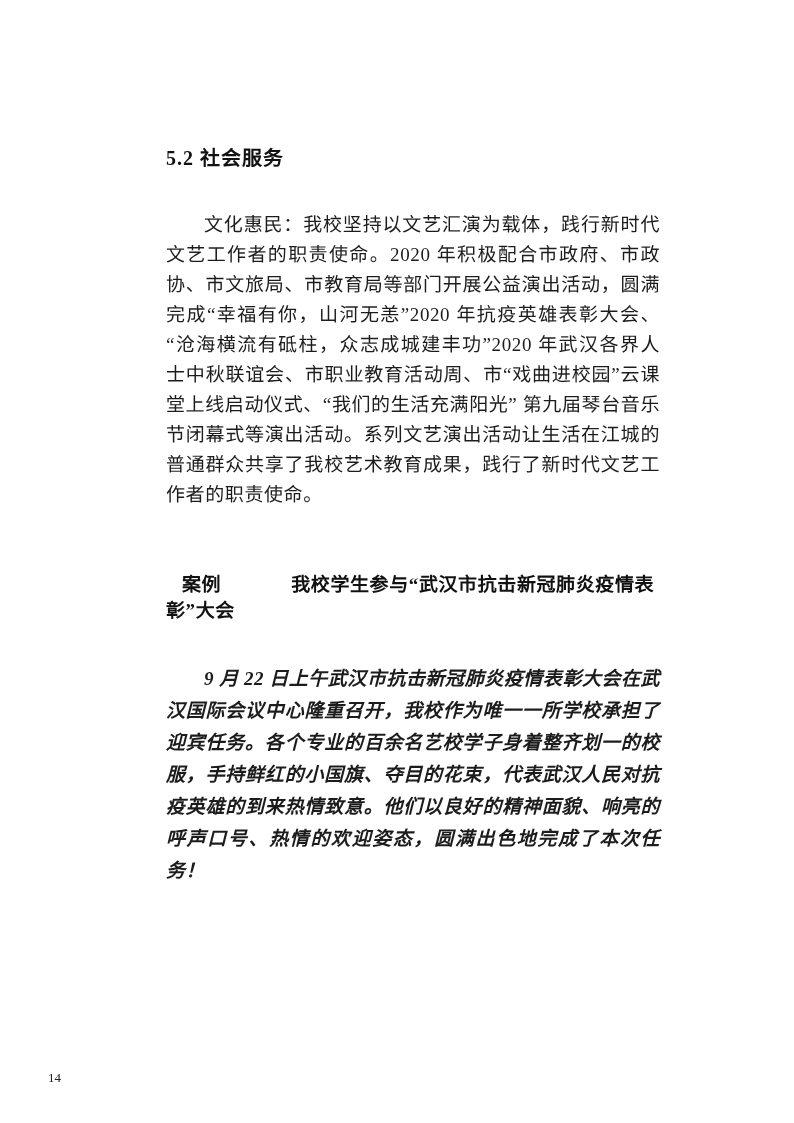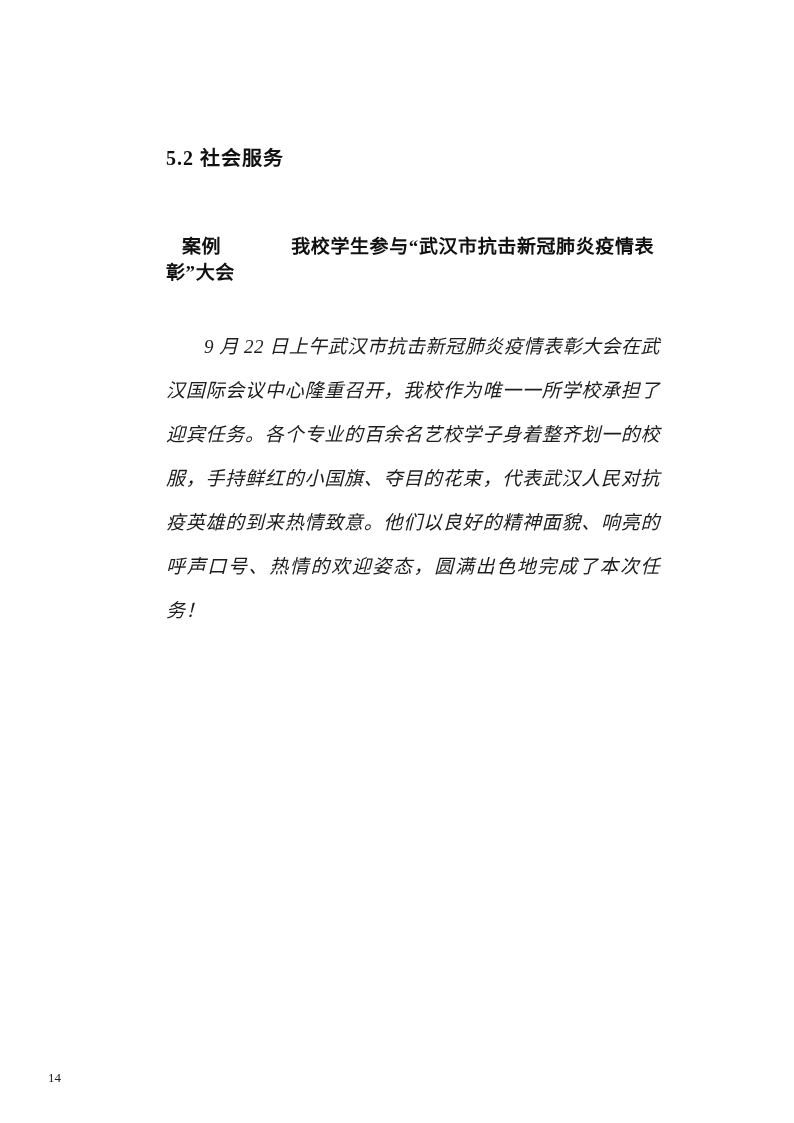--- a/index.html
+++ b/index.html
@@ -48,45 +48,47 @@
     letter-spacing: 0.6px;
   }
   .case-heading .case-title {
     margin-left: 2em;
     text-align: right;
   }
   .case-body {
     margin-top: 7px;
     font-size: 19px;
     font-style: italic;
-    line-height: 44px;
+    line-height: 32px;
     letter-spacing: 0.4px;
     text-align: justify;
     text-indent: 2em;
     color: #1c1c1c;
+    font-weight: bold;
   }
   .footer {
     position: absolute;
     top: 1036px;
     left: 0;
     width: 794px;
   }
   .page-number {
     font-size: 13px;
     color: #222222;
     font-family: "Liberation Serif", "DejaVu Serif", serif;
   }
 </style>
 </head>
 <body>
 
 <div class="page">
   <div class="content">
     <h2 class="section-heading">5.2 社会服务</h2>
 
+    <p class="body-para">文化惠民：我校坚持以文艺汇演为载体，践行新时代文艺工作者的职责使命。2020 年积极配合市政府、市政协、市文旅局、市教育局等部门开展公益演出活动，圆满完成“幸福有你，山河无恙”2020 年抗疫英雄表彰大会、“沧海横流有砥柱，众志成城建丰功”2020 年武汉各界人士中秋联谊会、市职业教育活动周、市“戏曲进校园”云课堂上线启动仪式、“我们的生活充满阳光” 第九届琴台音乐节闭幕式等演出活动。系列文艺演出活动让生活在江城的普通群众共享了我校艺术教育成果，践行了新时代文艺工作者的职责使命。</p>
 
 
     <p class="case-heading">
       <span class="case-label">案例</span><span class="case-title">我校学生参与“武汉市抗击新冠肺炎疫情表彰”大会</span>
     </p>
 
     <p class="case-body">9 月 22 日上午武汉市抗击新冠肺炎疫情表彰大会在武汉国际会议中心隆重召开，我校作为唯一一所学校承担了迎宾任务。各个专业的百余名艺校学子身着整齐划一的校服，手持鲜红的小国旗、夺目的花束，代表武汉人民对抗疫英雄的到来热情致意。他们以良好的精神面貌、响亮的呼声口号、热情的欢迎姿态，圆满出色地完成了本次任务！</p>
   </div>
 
   <div class="footer">

